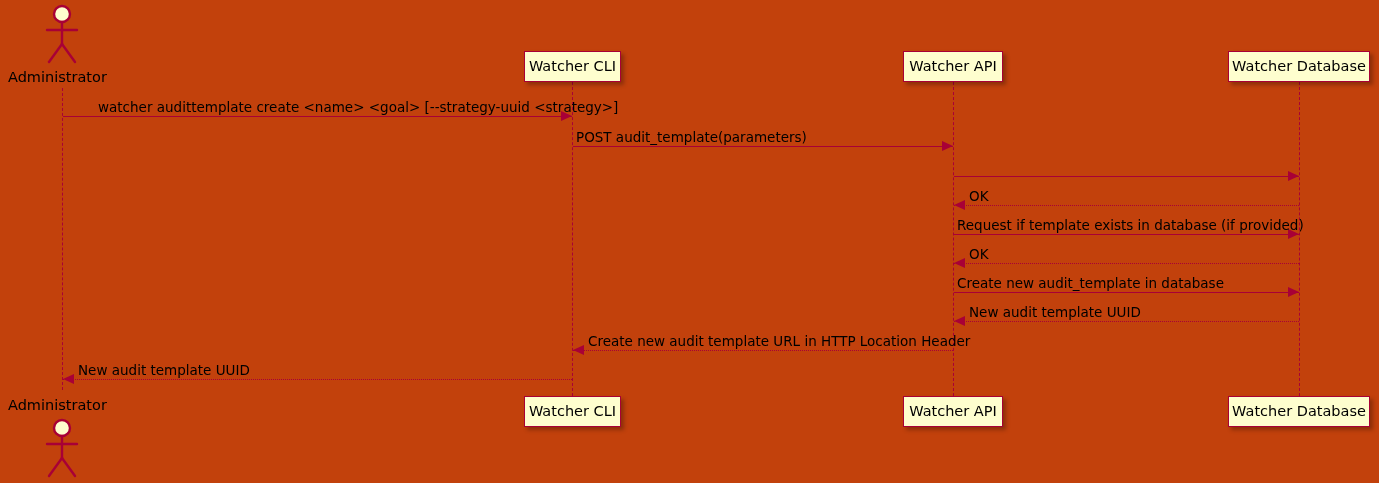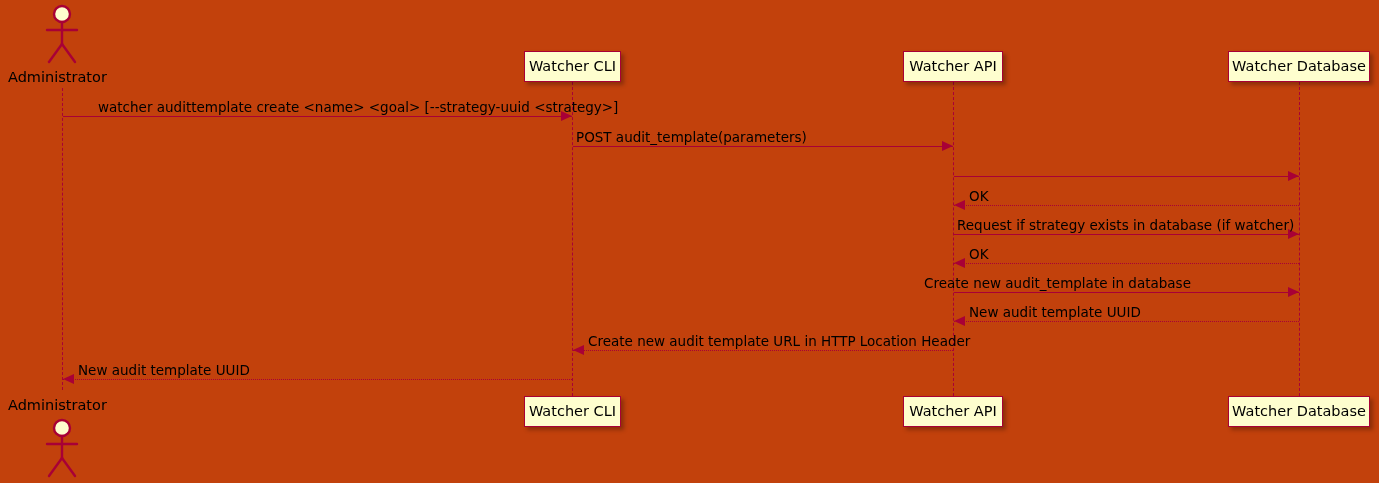--- a/index.html
+++ b/index.html
@@ -139,27 +139,27 @@
     <div class="msg-line" style="left: 573px; top: 146px; width: 380px;"></div>
     <div class="arrow right" style="top: 141px; left: 942px;"></div>
     <div class="msg-label" style="top: 131px; left: 576px; text-align: center;">POST audit_template(parameters)</div>
     <div class="msg-line" style="left: 954px; top: 176px; width: 345px;"></div>
     <div class="arrow right" style="top: 171px; left: 1288px;"></div>
     <div class="msg-line dotted" style="left: 954px; top: 205px; width: 345px;"></div>
     <div class="arrow left" style="top: 200px; left: 954px;"></div>
     <div class="msg-label" style="top: 190px; left: 969px;">OK</div>
     <div class="msg-line" style="left: 954px; top: 234px; width: 345px;"></div>
     <div class="arrow right" style="top: 229px; left: 1288px;"></div>
-    <div class="msg-label" style="top: 219px; left: 957px;">Request if strategy exists in database (if watcher)</div>
+    <div class="msg-label" style="top: 219px; left: 957px;">Request if template exists in database (if provided)</div>
     <div class="msg-line dotted" style="left: 954px; top: 263px; width: 345px;"></div>
     <div class="arrow left" style="top: 258px; left: 954px;"></div>
     <div class="msg-label" style="top: 248px; left: 969px;">OK</div>
     <div class="msg-line" style="left: 954px; top: 292px; width: 345px;"></div>
     <div class="arrow right" style="top: 287px; left: 1288px;"></div>
-    <div class="msg-label" style="top: 277px; left: 924px;">Create new audit_template in database</div>
+    <div class="msg-label" style="top: 277px; left: 957px;">Create new audit_template in database</div>
     <div class="msg-line dotted" style="left: 954px; top: 321px; width: 345px;"></div>
     <div class="arrow left" style="top: 316px; left: 954px;"></div>
     <div class="msg-label" style="top: 306px; left: 969px;">New audit template UUID</div>
     <div class="msg-line dotted" style="left: 573px; top: 350px; width: 380px;"></div>
     <div class="arrow left" style="top: 345px; left: 573px;"></div>
     <div class="msg-label" style="top: 335px; left: 588px;">Create new audit template URL in HTTP Location Header</div>
     <div class="msg-line dotted" style="left: 63px; top: 379px; width: 509px;"></div>
     <div class="arrow left" style="top: 374px; left: 63px;"></div>
     <div class="msg-label" style="top: 364px; left: 78px;">New audit template UUID</div>
   </div>

